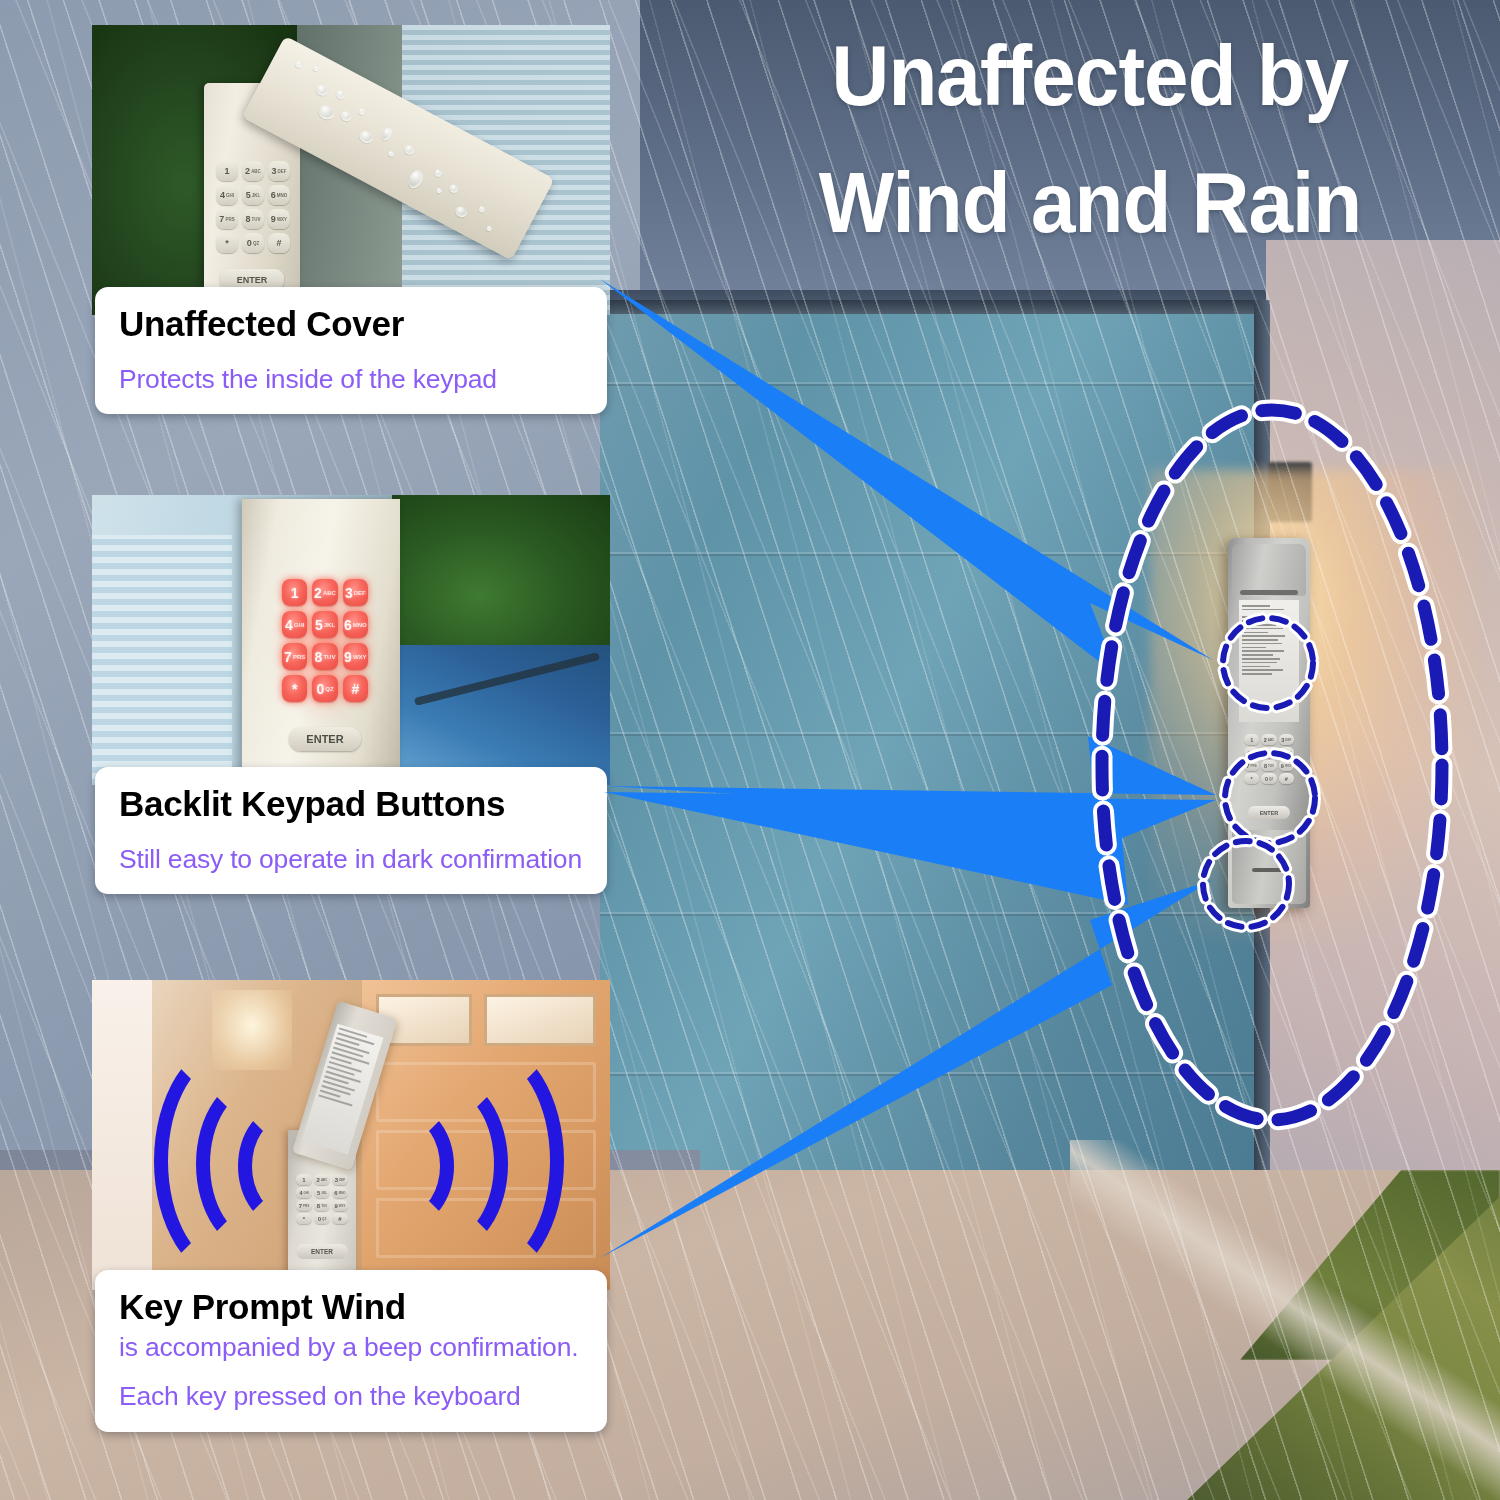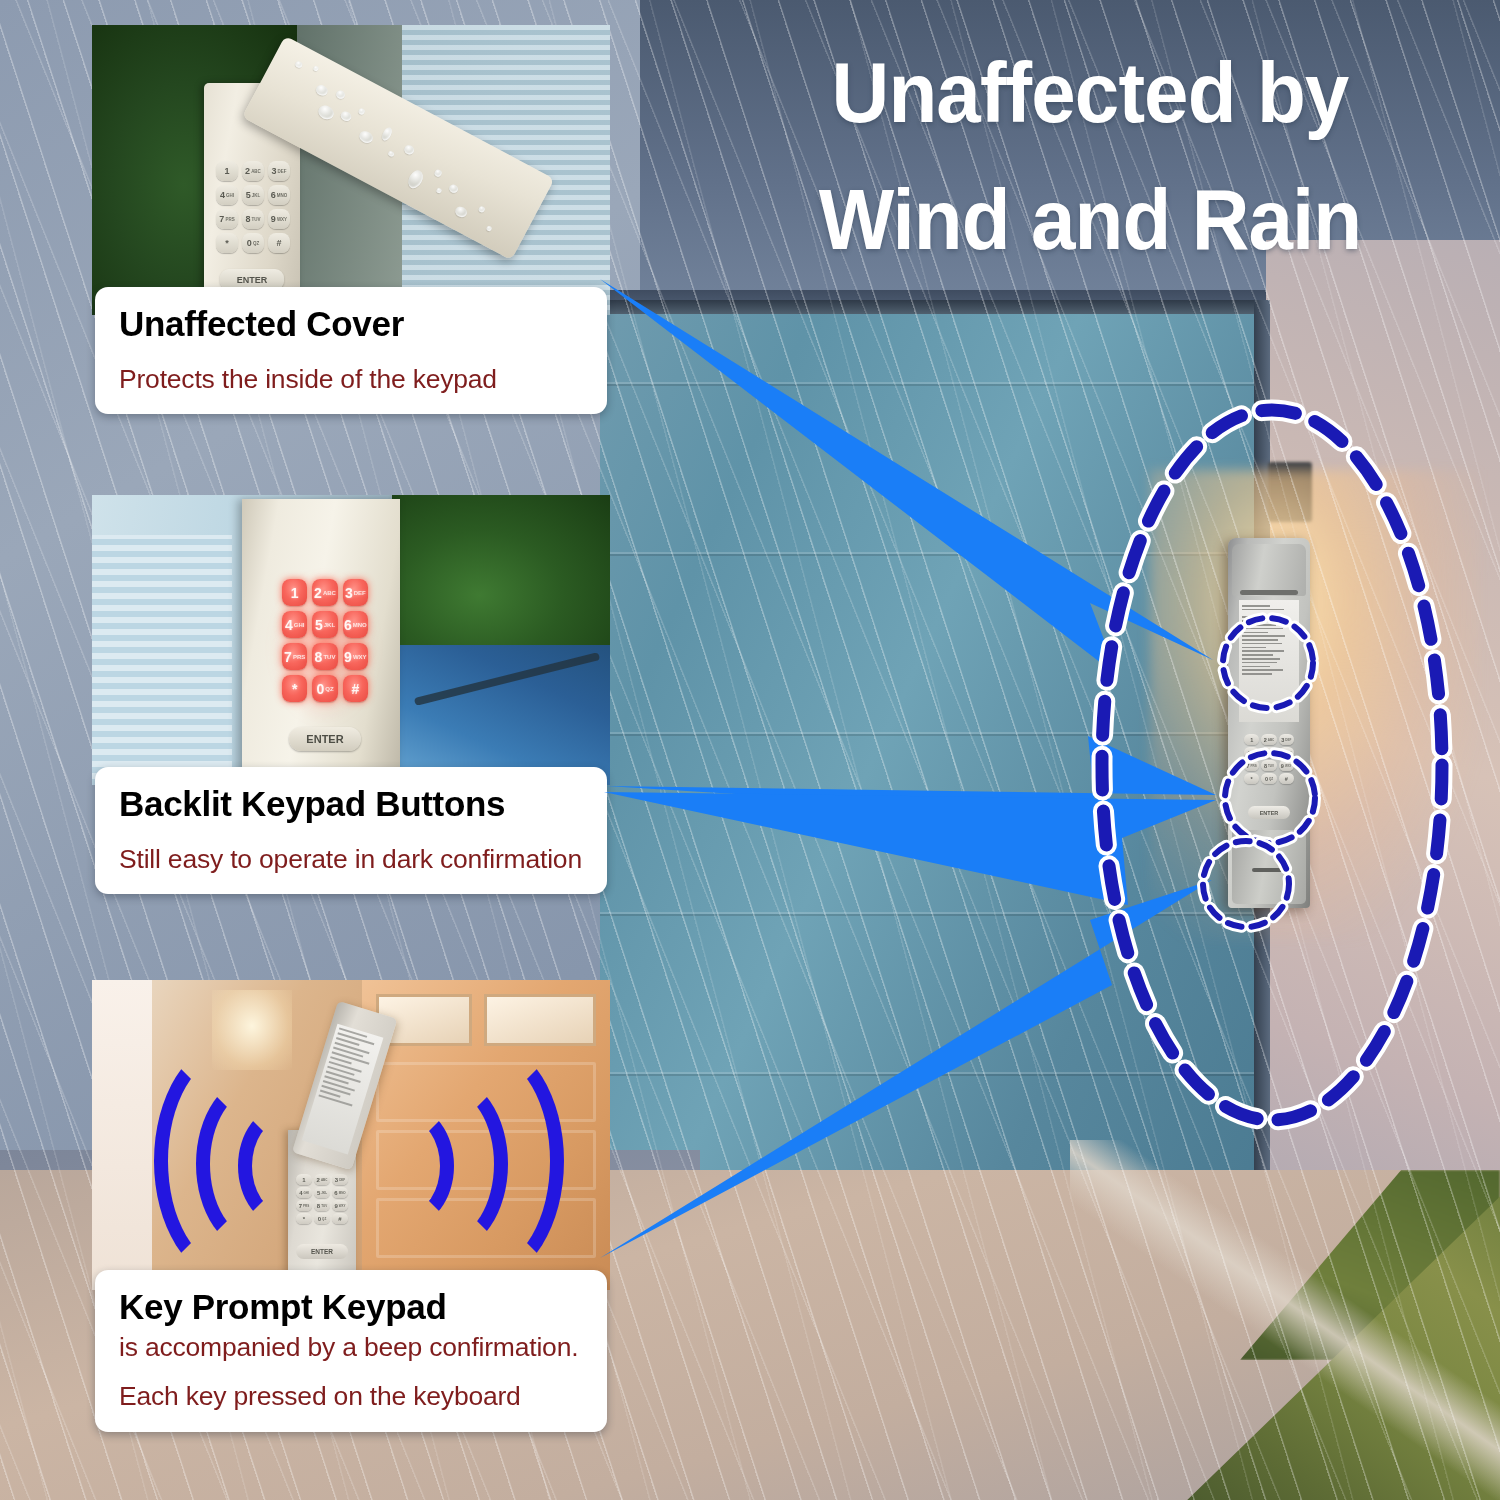--- a/index.html
+++ b/index.html
@@ -51,33 +51,33 @@
 
   
   .rain{position:absolute;inset:0;pointer-events:none;
     background-image:
       repeating-linear-gradient(72deg, rgba(255,255,255,0) 0px, rgba(255,255,255,0) 13px, rgba(255,255,255,.30) 13px, rgba(255,255,255,.30) 14px, rgba(255,255,255,0) 15px, rgba(255,255,255,0) 34px),
       repeating-linear-gradient(68deg, rgba(255,255,255,0) 0px, rgba(255,255,255,0) 27px, rgba(255,255,255,.18) 27px, rgba(255,255,255,.18) 28px, rgba(255,255,255,0) 29px, rgba(255,255,255,0) 61px),
       repeating-linear-gradient(75deg, rgba(255,255,255,0) 0px, rgba(255,255,255,0) 45px, rgba(255,255,255,.13) 45px, rgba(255,255,255,.13) 46px, rgba(255,255,255,0) 47px, rgba(255,255,255,0) 97px);
     mix-blend-mode:screen;}
 
   
-  .headline{position:absolute;left:700px;top:29px;width:780px;
+  .headline{position:absolute;left:700px;top:12px;width:780px;
     color:#fff;font-weight:bold;font-size:86px;line-height:1.48;
     letter-spacing:-1px;text-align:center;font-family:"Liberation Sans",sans-serif;
     text-shadow:0 2px 6px rgba(40,55,75,.45);}
   .headline span{display:block;white-space:nowrap;transform:scaleX(.93);transform-origin:center;}
 
   
   .feat{position:absolute;left:92px;width:518px;}
   .photo{position:relative;width:518px;overflow:hidden;background:#26323c;}
   .card{position:absolute;left:3px;width:512px;background:#fff;border-radius:13px;
     box-shadow:0 3px 9px rgba(20,30,45,.33);padding:16px 0 18px 0;box-sizing:border-box;z-index:6;}
   .card h3{margin:0 0 0 24px;font-size:35px;font-weight:bold;color:#000;letter-spacing:-.3px;line-height:1.2;}
-  .card p{margin:17px 0 0 24px;font-size:26.5px;color:#7f1d1d;line-height:1.3;letter-spacing:-.2px;}
+  .card p{margin:17px 0 0 24px;font-size:26.5px;color:#8b5cf6;line-height:1.3;letter-spacing:-.2px;}
 
   
   #feat1{top:25px;}
   #feat1 .photo{height:290px;
     background:linear-gradient(110deg,#4d6065 0%,#3e5b52 18%,#2f4a3a 34%,#6d8a96 52%,#9fb7c2 70%,#b7c9d2 100%);}
   .p1-foliage{position:absolute;left:0;top:0;width:205px;height:290px;
     background:radial-gradient(ellipse at 45% 55%,#2f5a28 0%,#24471f 45%,#16310f 100%);}
   .p1-blinds{position:absolute;left:290px;top:0;width:228px;height:290px;
     background:repeating-linear-gradient(0deg,#a9c3cf 0px,#a9c3cf 5px,#cfe0e8 5px,#cfe0e8 10px);opacity:.93;}
   .p1-wall{position:absolute;left:180px;top:0;width:130px;height:290px;
@@ -555,19 +555,19 @@
           <div class="lab-line" style="width:52%"></div>
           <div class="lab-line" style="width:68%"></div>
           <div class="lab-line" style="width:62%"></div>
           <div class="lab-line" style="width:44%"></div>
           <div class="lab-line" style="width:72%"></div>
         </div>
       </div>
       <div class="enter3">ENTER</div>
     </div>
     <div class="card" style="top:290px;">
-      <h3>Key Prompt Keypad</h3>
+      <h3>Key Prompt Wind</h3>
       <p style="margin-top:2px">is accompanied by a beep confirmation.</p>
       <p style="margin-top:15px">Each key pressed on the keyboard</p>
     </div>
   </div>
 
 </div>
 
 </body></html>

